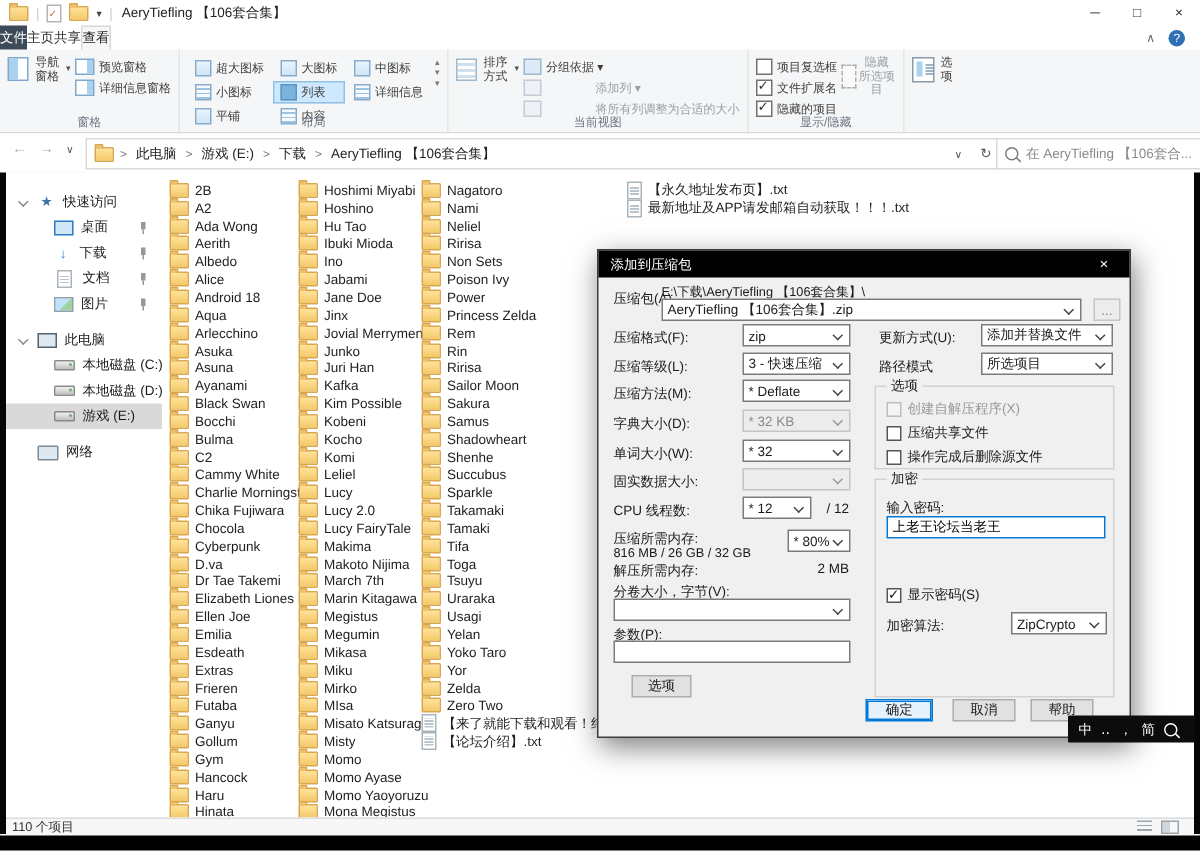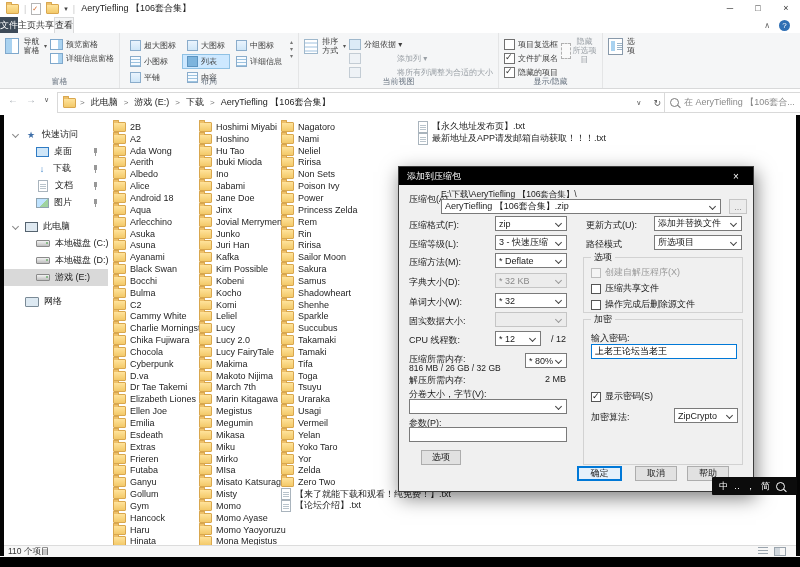--- a/index.html
+++ b/index.html
@@ -818,30 +818,30 @@
               <span class="fname">Shadowheart</span>
             </div>
 
             <div class="fitem">
               <span class="f-ic"></span>
               <span class="fname">Shenhe</span>
             </div>
 
             <div class="fitem">
               <span class="f-ic"></span>
+              <span class="fname">Succubus</span>
+            </div>
+
+            <div class="fitem">
+              <span class="f-ic"></span>
               <span class="fname">Sparkle</span>
             </div>
 
             <div class="fitem">
               <span class="f-ic"></span>
-              <span class="fname">Succubus</span>
-            </div>
-
-            <div class="fitem">
-              <span class="f-ic"></span>
               <span class="fname">Takamaki</span>
             </div>
 
             <div class="fitem">
               <span class="f-ic"></span>
               <span class="fname">Tamaki</span>
             </div>
 
             <div class="fitem">
               <span class="f-ic"></span>
@@ -861,24 +861,20 @@
             <div class="fitem">
               <span class="f-ic"></span>
               <span class="fname">Uraraka</span>
             </div>
 
             <div class="fitem">
               <span class="f-ic"></span>
               <span class="fname">Usagi</span>
             </div>
 
-            <div class="fitem">
-              <span class="f-ic"></span>
-              <span class="fname">Vermeil</span>
-            </div>
 
 
             <div class="fitem">
               <span class="f-ic"></span>
               <span class="fname">Yelan</span>
             </div>
 
             <div class="fitem">
               <span class="f-ic"></span>
               <span class="fname">Yoko Taro</span>

